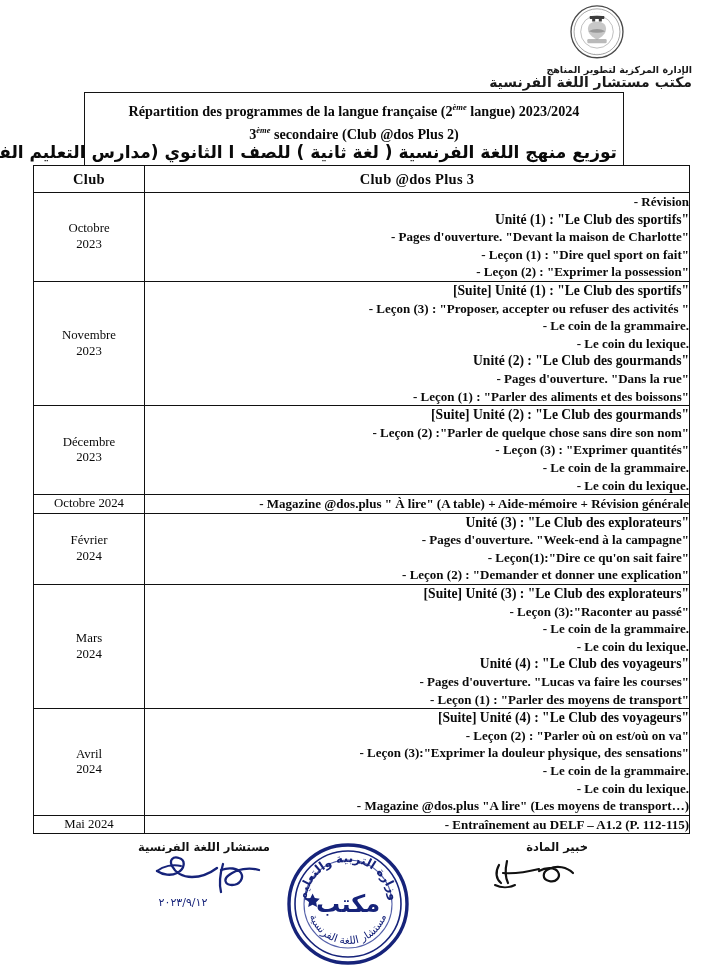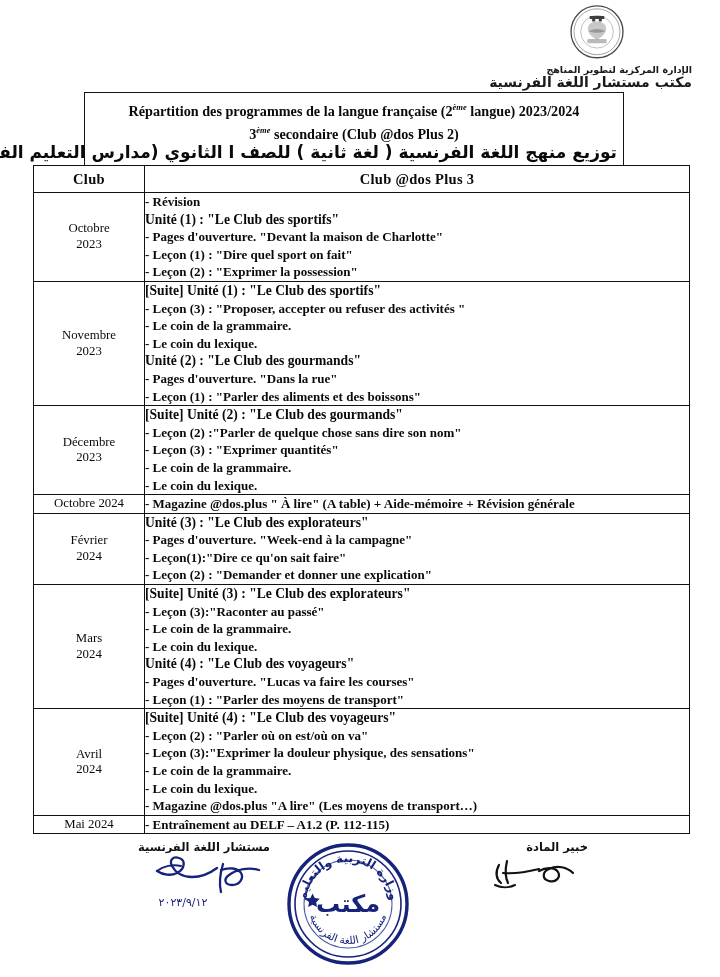--- a/index.html
+++ b/index.html
@@ -119,20 +119,21 @@
   }
   td.month-cell .m-name { display: block; }
   td.month-cell .m-year { display: block; }
   td.month-cell.inline .m-name { display: inline; }
   td.month-cell.inline .m-year { display: inline; }
 
   td.content-cell {
     padding: 3px 4px 3px 8px;
     font-size: 13px;
     line-height: 17.6px;
+    text-align: right;
   }
   .entry {
     font-weight: bold;
     white-space: nowrap;
     font-size: 13px;
   }
   .entry.unit { font-size: 13.6px; }
 
   
   .footer { position: absolute; left: 0; top: 818px; width: 720px; height: 159px; }

